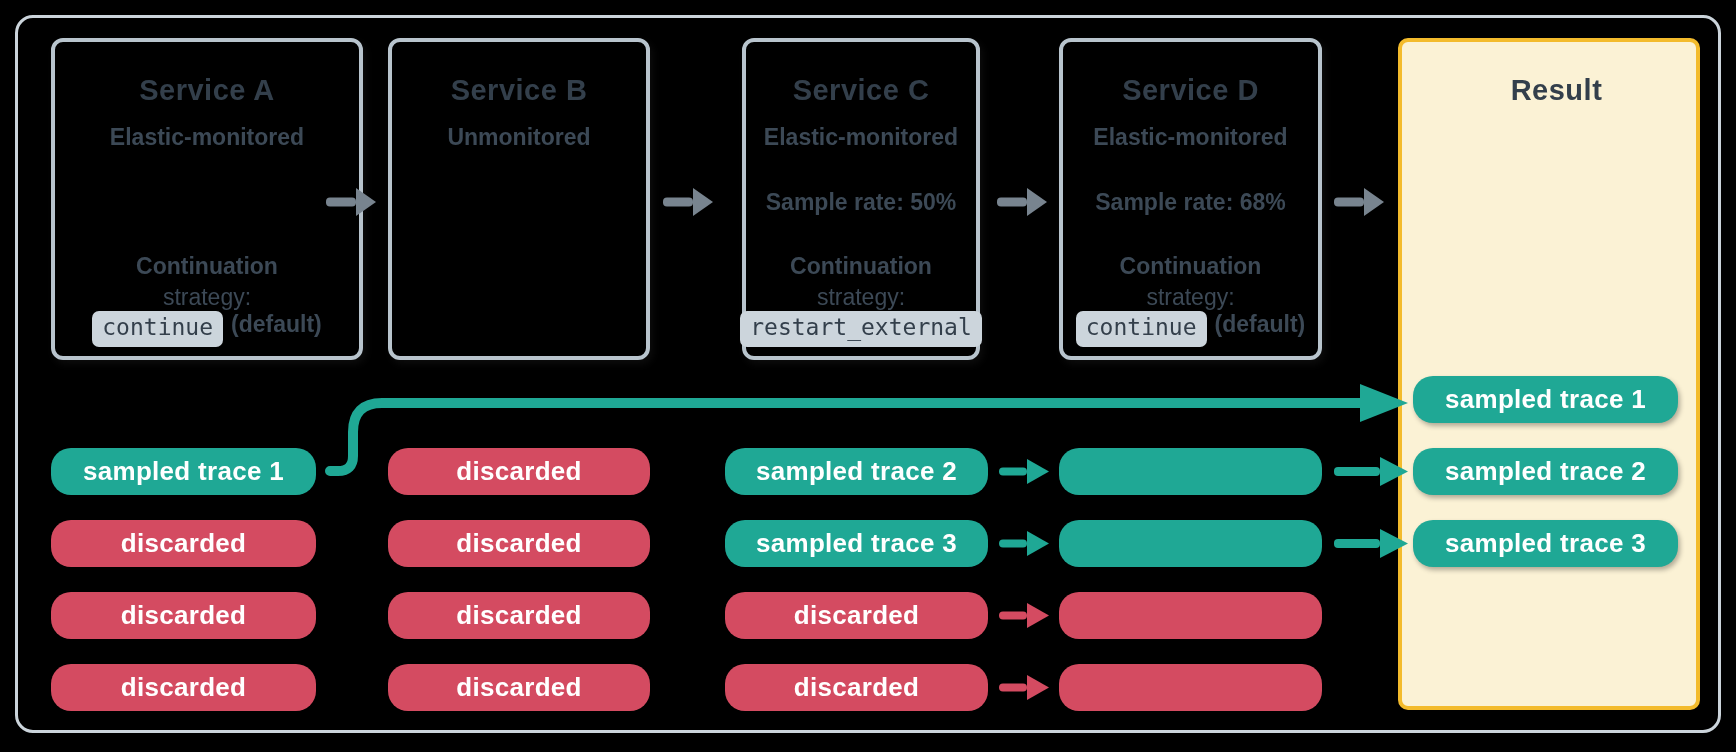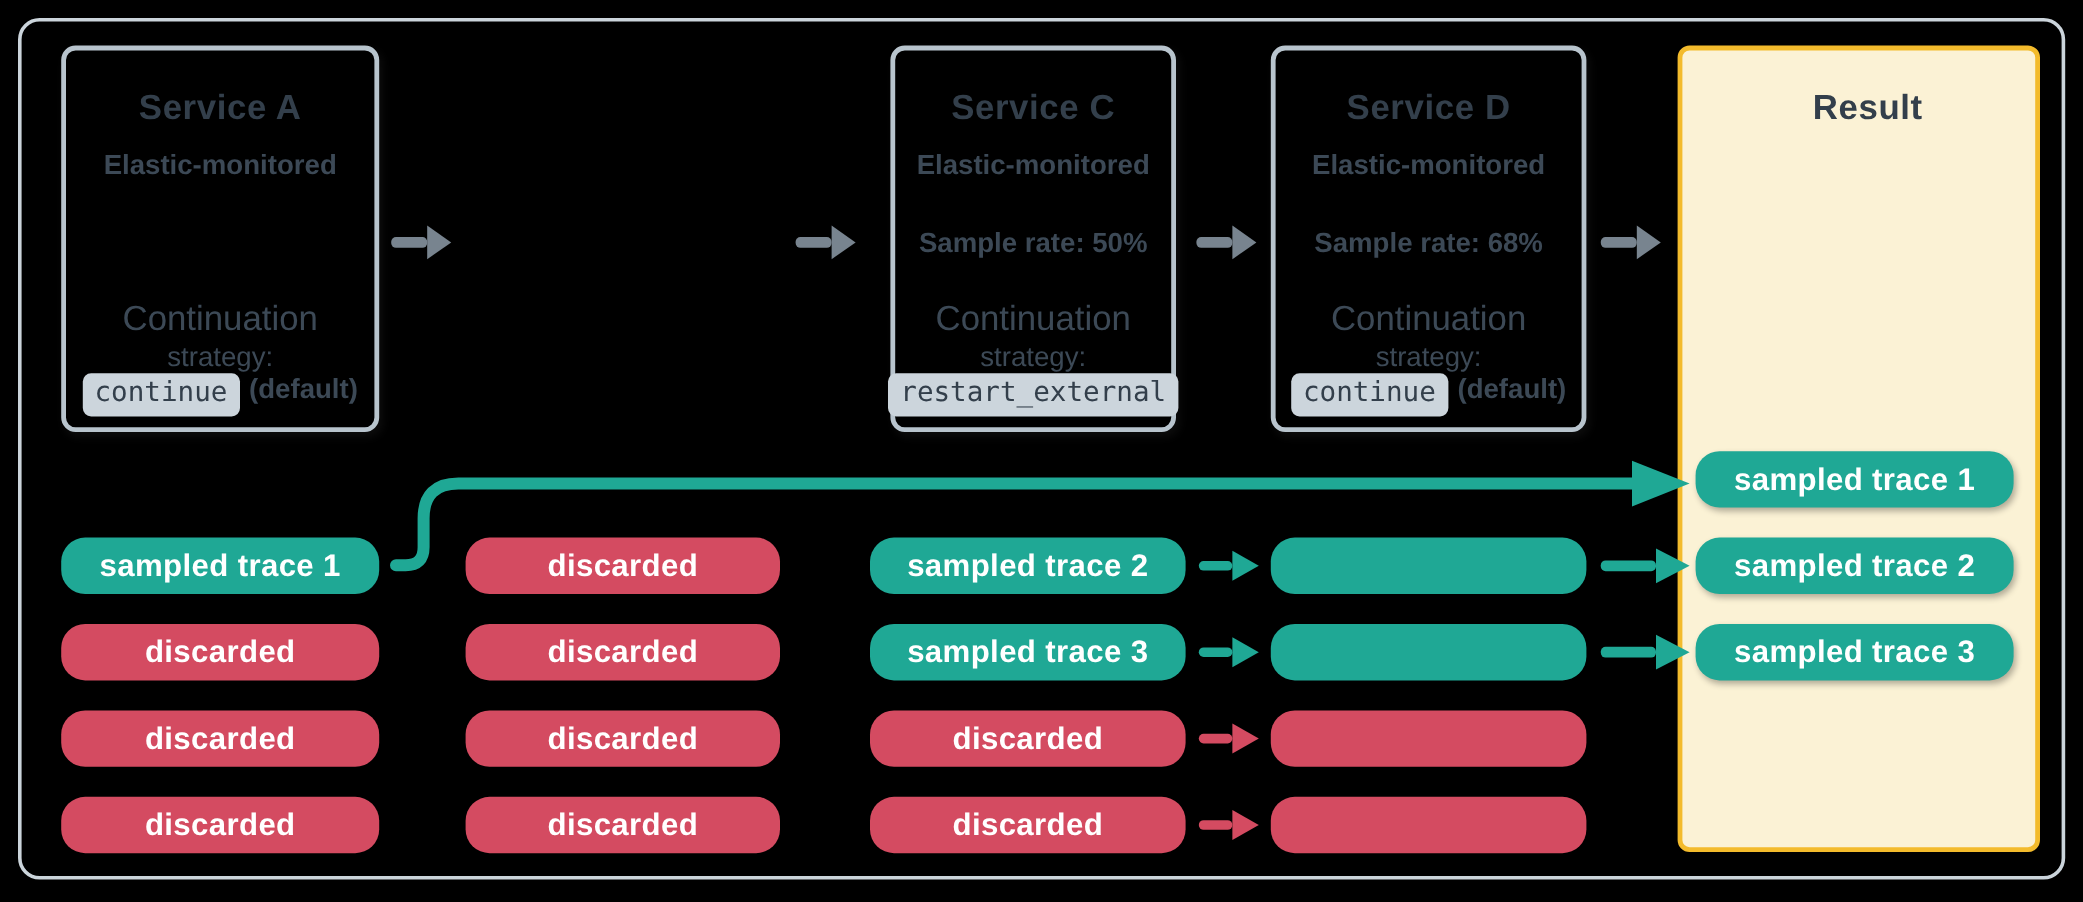--- a/index.html
+++ b/index.html
@@ -16,29 +16,29 @@
   }
   .outer-frame{
     position:absolute; left:15px; top:15px; width:1700px; height:712px;
     border:3px solid var(--frame_border); border-radius:18px;
   }
   .svc-box{
     position:absolute; top:38px; height:322px;
     border:4px solid var(--box_border); border-radius:12px;
     box-sizing:border-box; box-shadow:3px 4px 8px rgba(255,255,255,0.05);
   }
-  .svc-a{left:51px;  width:265px;}
+  .svc-a{left:51px;  width:312px;}
   .svc-b{left:388px; width:262px;}
   .svc-c{left:742px; width:238px;}
   .svc-d{left:1059px;width:263px;}
   .svc-box > div{position:absolute; left:0; right:0; text-align:center;}
   .svc-title{top:30px; height:36px; line-height:36px; font-size:29px; font-weight:700; color:var(--title_text); letter-spacing:.5px;}
   .svc-sub  {top:82px; height:26px; line-height:26px; font-size:23px; font-weight:600; color:var(--body_text);}
   .svc-rate {top:147px;height:26px; line-height:26px; font-size:23px; font-weight:600; color:var(--body_text);}
-  .svc-cont1{top:211px;height:26px; line-height:26px; font-size:29px; font-weight:400; color:var(--body_text);}
+  .svc-cont1{top:211px;height:26px; line-height:26px; font-size:23px; font-weight:700; color:var(--body_text);}
   .svc-cont2{top:242px;height:26px; line-height:26px; font-size:23px; font-weight:400; color:var(--body_text);}
   .svc-chipline{
     top:269px; height:36px; display:flex; justify-content:center; gap:8px;
   }
   .code-chip{
     display:inline-block; background:var(--code_bg); color:var(--code_text);
     font-family:"DejaVu Sans Mono","Liberation Mono",monospace;
     font-size:23px; line-height:32px; padding:0 10px; border-radius:7px; white-space:nowrap;
   }
   .code-note{font-size:23px; font-weight:600; color:var(--body_text); white-space:nowrap;}
@@ -82,20 +82,24 @@
     <div class="svc-title">Service A</div>
     <div class="svc-sub">Elastic-monitored</div>
     <div class="svc-cont1">Continuation</div>
     <div class="svc-cont2">strategy:</div>
     <div class="svc-chipline">
       <span class="code-chip">continue</span>
       <span class="code-note">(default)</span>
     </div>
   </div>
 
+  <div class="svc-box svc-b">
+    <div class="svc-title">Service B</div>
+    <div class="svc-sub">Unmonitored</div>
+  </div>
 
   <div class="svc-box svc-c">
     <div class="svc-title">Service C</div>
     <div class="svc-sub">Elastic-monitored</div>
     <div class="svc-rate">Sample rate: 50%</div>
     <div class="svc-cont1">Continuation</div>
     <div class="svc-cont2">strategy:</div>
     <div class="svc-chipline">
       <span class="code-chip">restart_external</span>
     </div>

